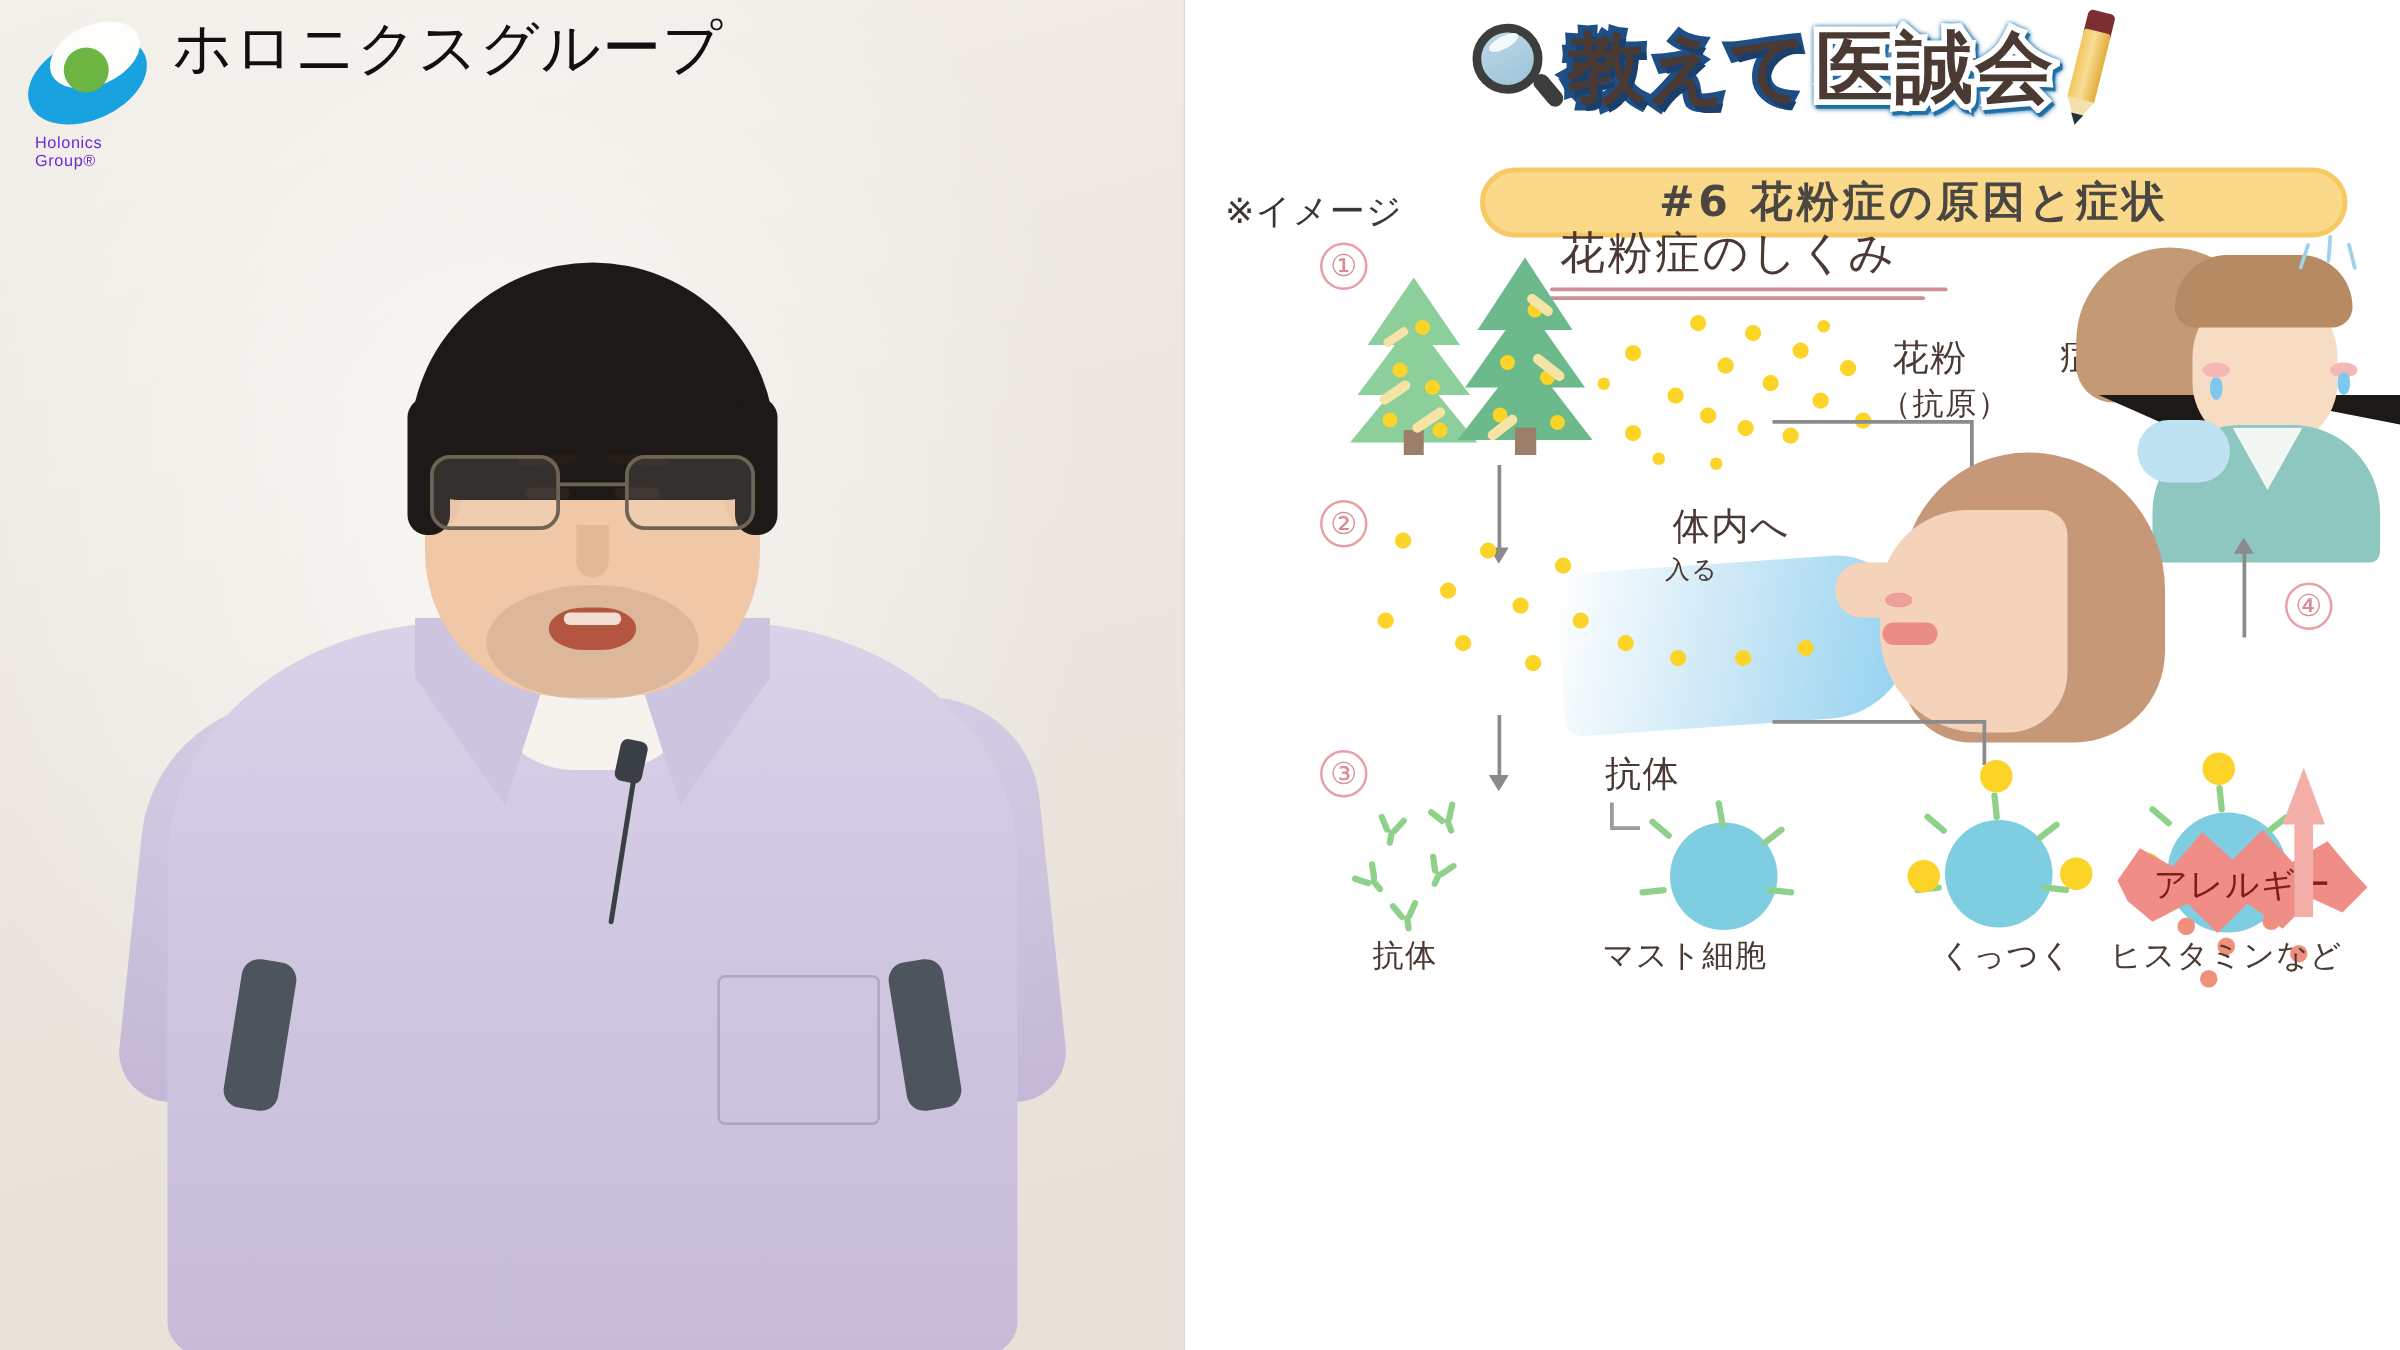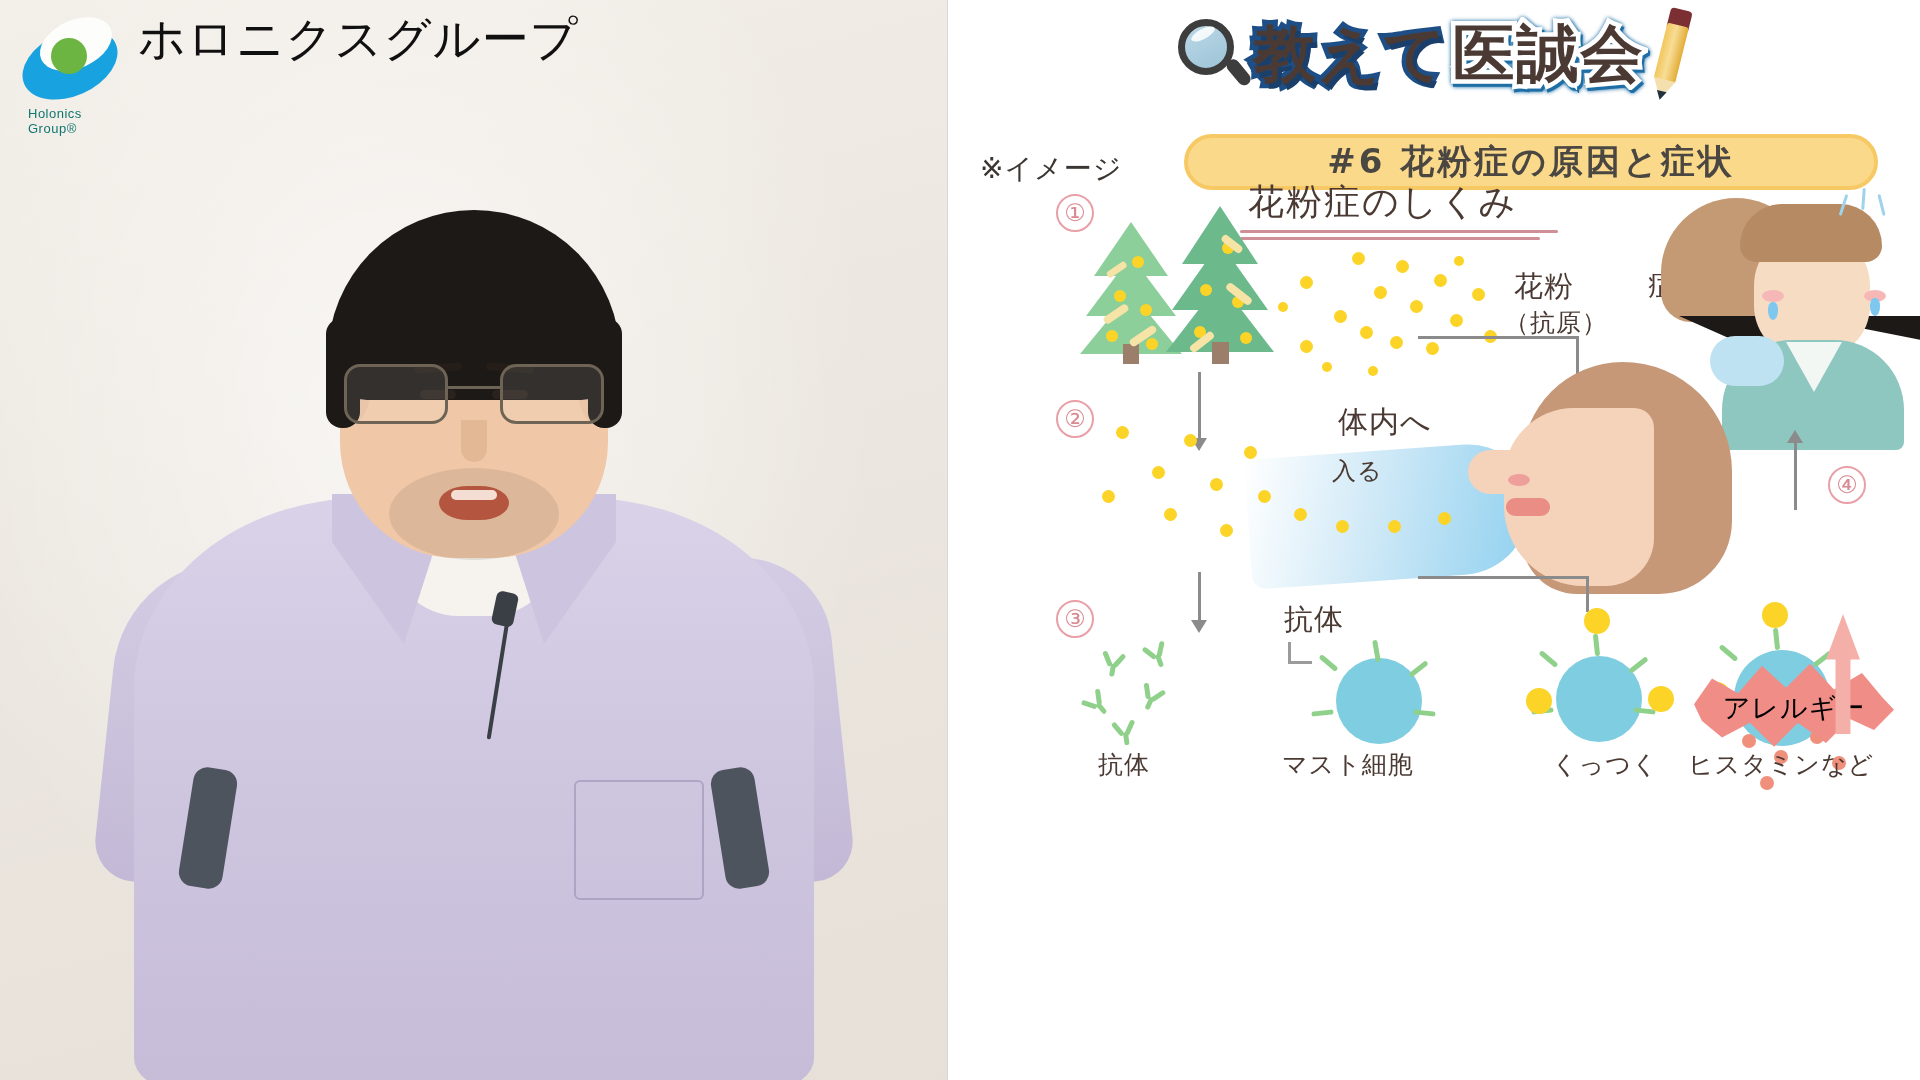--- a/index.html
+++ b/index.html
@@ -171,21 +171,21 @@
   .girl .cheek { position:absolute; top:92px; width:22px; height:12px; background:#f6b7b7; border-radius:50%; }
   .girl .tear { position:absolute; width:10px; height:18px; background:#7ec8ef; border-radius:50% 50% 60% 60%; }
   .girl .sneeze { position:absolute; left:-6px; top:138px; width:74px; height:50px;
           background:#bfe2f2; border-radius:40px; }
   .sneeze-line { position:absolute; width:3px; height:22px; background:#9fd3ec; border-radius:3px; }
 
   
   .burst { position:absolute; left:746px; top:472px; width:200px; height:92px;
           background:#f08d86; clip-path:polygon(0% 46%,9% 18%,22% 34%,34% 4%,46% 28%,58% 2%,70% 30%,84% 12%,94% 38%,100% 52%,90% 74%,78% 62%,66% 88%,52% 66%,40% 92%,28% 66%,14% 82%,4% 64%);
           display:flex; align-items:center; justify-content:center; }
-  .burst span { color:#000000; font-size:27px; letter-spacing:1px; }
+  .burst span { color:#7f1d1d; font-size:27px; letter-spacing:1px; }
 
   
   .arrow { position:absolute; background:#8b8b8b; }
   .arrow-v { width:3px; }
   .arrow-h { height:3px; }
   .arrow-head-d { position:absolute; width:0; height:0;
         border-left:8px solid transparent; border-right:8px solid transparent; border-top:13px solid #8b8b8b; }
   .arrow-head-u { position:absolute; width:0; height:0;
         border-left:8px solid transparent; border-right:8px solid transparent; border-bottom:13px solid #8b8b8b; }
   .big-arrow-up { position:absolute; left:878px; top:424px; width:34px; height:120px;
@@ -217,21 +217,21 @@
 
   
   .brand { position:absolute; left:18px; top:14px; display:flex; align-items:flex-start; gap:16px; }
   .brand-mark { position:relative; width:104px; height:104px; }
   .swoosh { position:absolute; left:2px; top:18px; width:100px; height:64px;
             background:#18a2e0; border-radius:50%; transform:rotate(-24deg); }
   .swoosh-cut { position:absolute; left:20px; top:6px; width:76px; height:48px;
             background:#fdfdfb; border-radius:50%; transform:rotate(-24deg); }
   .swoosh-dot { position:absolute; left:33px; top:24px; width:36px; height:36px;
             background:#6cb542; border-radius:50%; }
-  .brand-sub { position:absolute; left:10px; top:92px; font-size:13px; color:#0f766e; letter-spacing:.5px; }
+  .brand-sub { position:absolute; left:10px; top:92px; font-size:13px; color:#6d28d9; letter-spacing:.5px; }
   .brand-text .tagline { font-size:20px; color:#1d1d1d; letter-spacing:1px; margin:8px 0 2px; }
   .brand-text .name { font-size:47px; color:#101010; letter-spacing:1px; line-height:1.05; }
 </style>
 </head>
 <body>
 
 <div id="stage">
 
   <div class="video-pane">
     <div class="wall-shadow"></div>
@@ -413,21 +413,21 @@
       <div class="mucus"></div>
       <div class="profile">
         <div class="skull"></div>
         <div class="facefront"></div>
         <div class="nose"></div>
         <div class="nostril"></div>
         <div class="lip"></div>
       </div>
 
       <div class="lbl jp" style="left:390px; top:214px; font-size:30px;">体内へ</div>
-      <div class="lbl jp" style="left:384px; top:267px; font-size:24px;">入る</div>
+      <div class="lbl jp" style="left:384px; top:254px; font-size:20px;">入る</div>
 
       <div>
         <span class="pollen-dot" style="left:168px; top:236px;"></span>
         <span class="pollen-dot" style="left:204px; top:276px;"></span>
         <span class="pollen-dot" style="left:154px; top:300px;"></span>
         <span class="pollen-dot" style="left:236px; top:244px;"></span>
         <span class="pollen-dot" style="left:262px; top:288px;"></span>
         <span class="pollen-dot" style="left:216px; top:318px;"></span>
         <span class="pollen-dot" style="left:296px; top:256px;"></span>
         <span class="pollen-dot" style="left:310px; top:300px;"></span>

